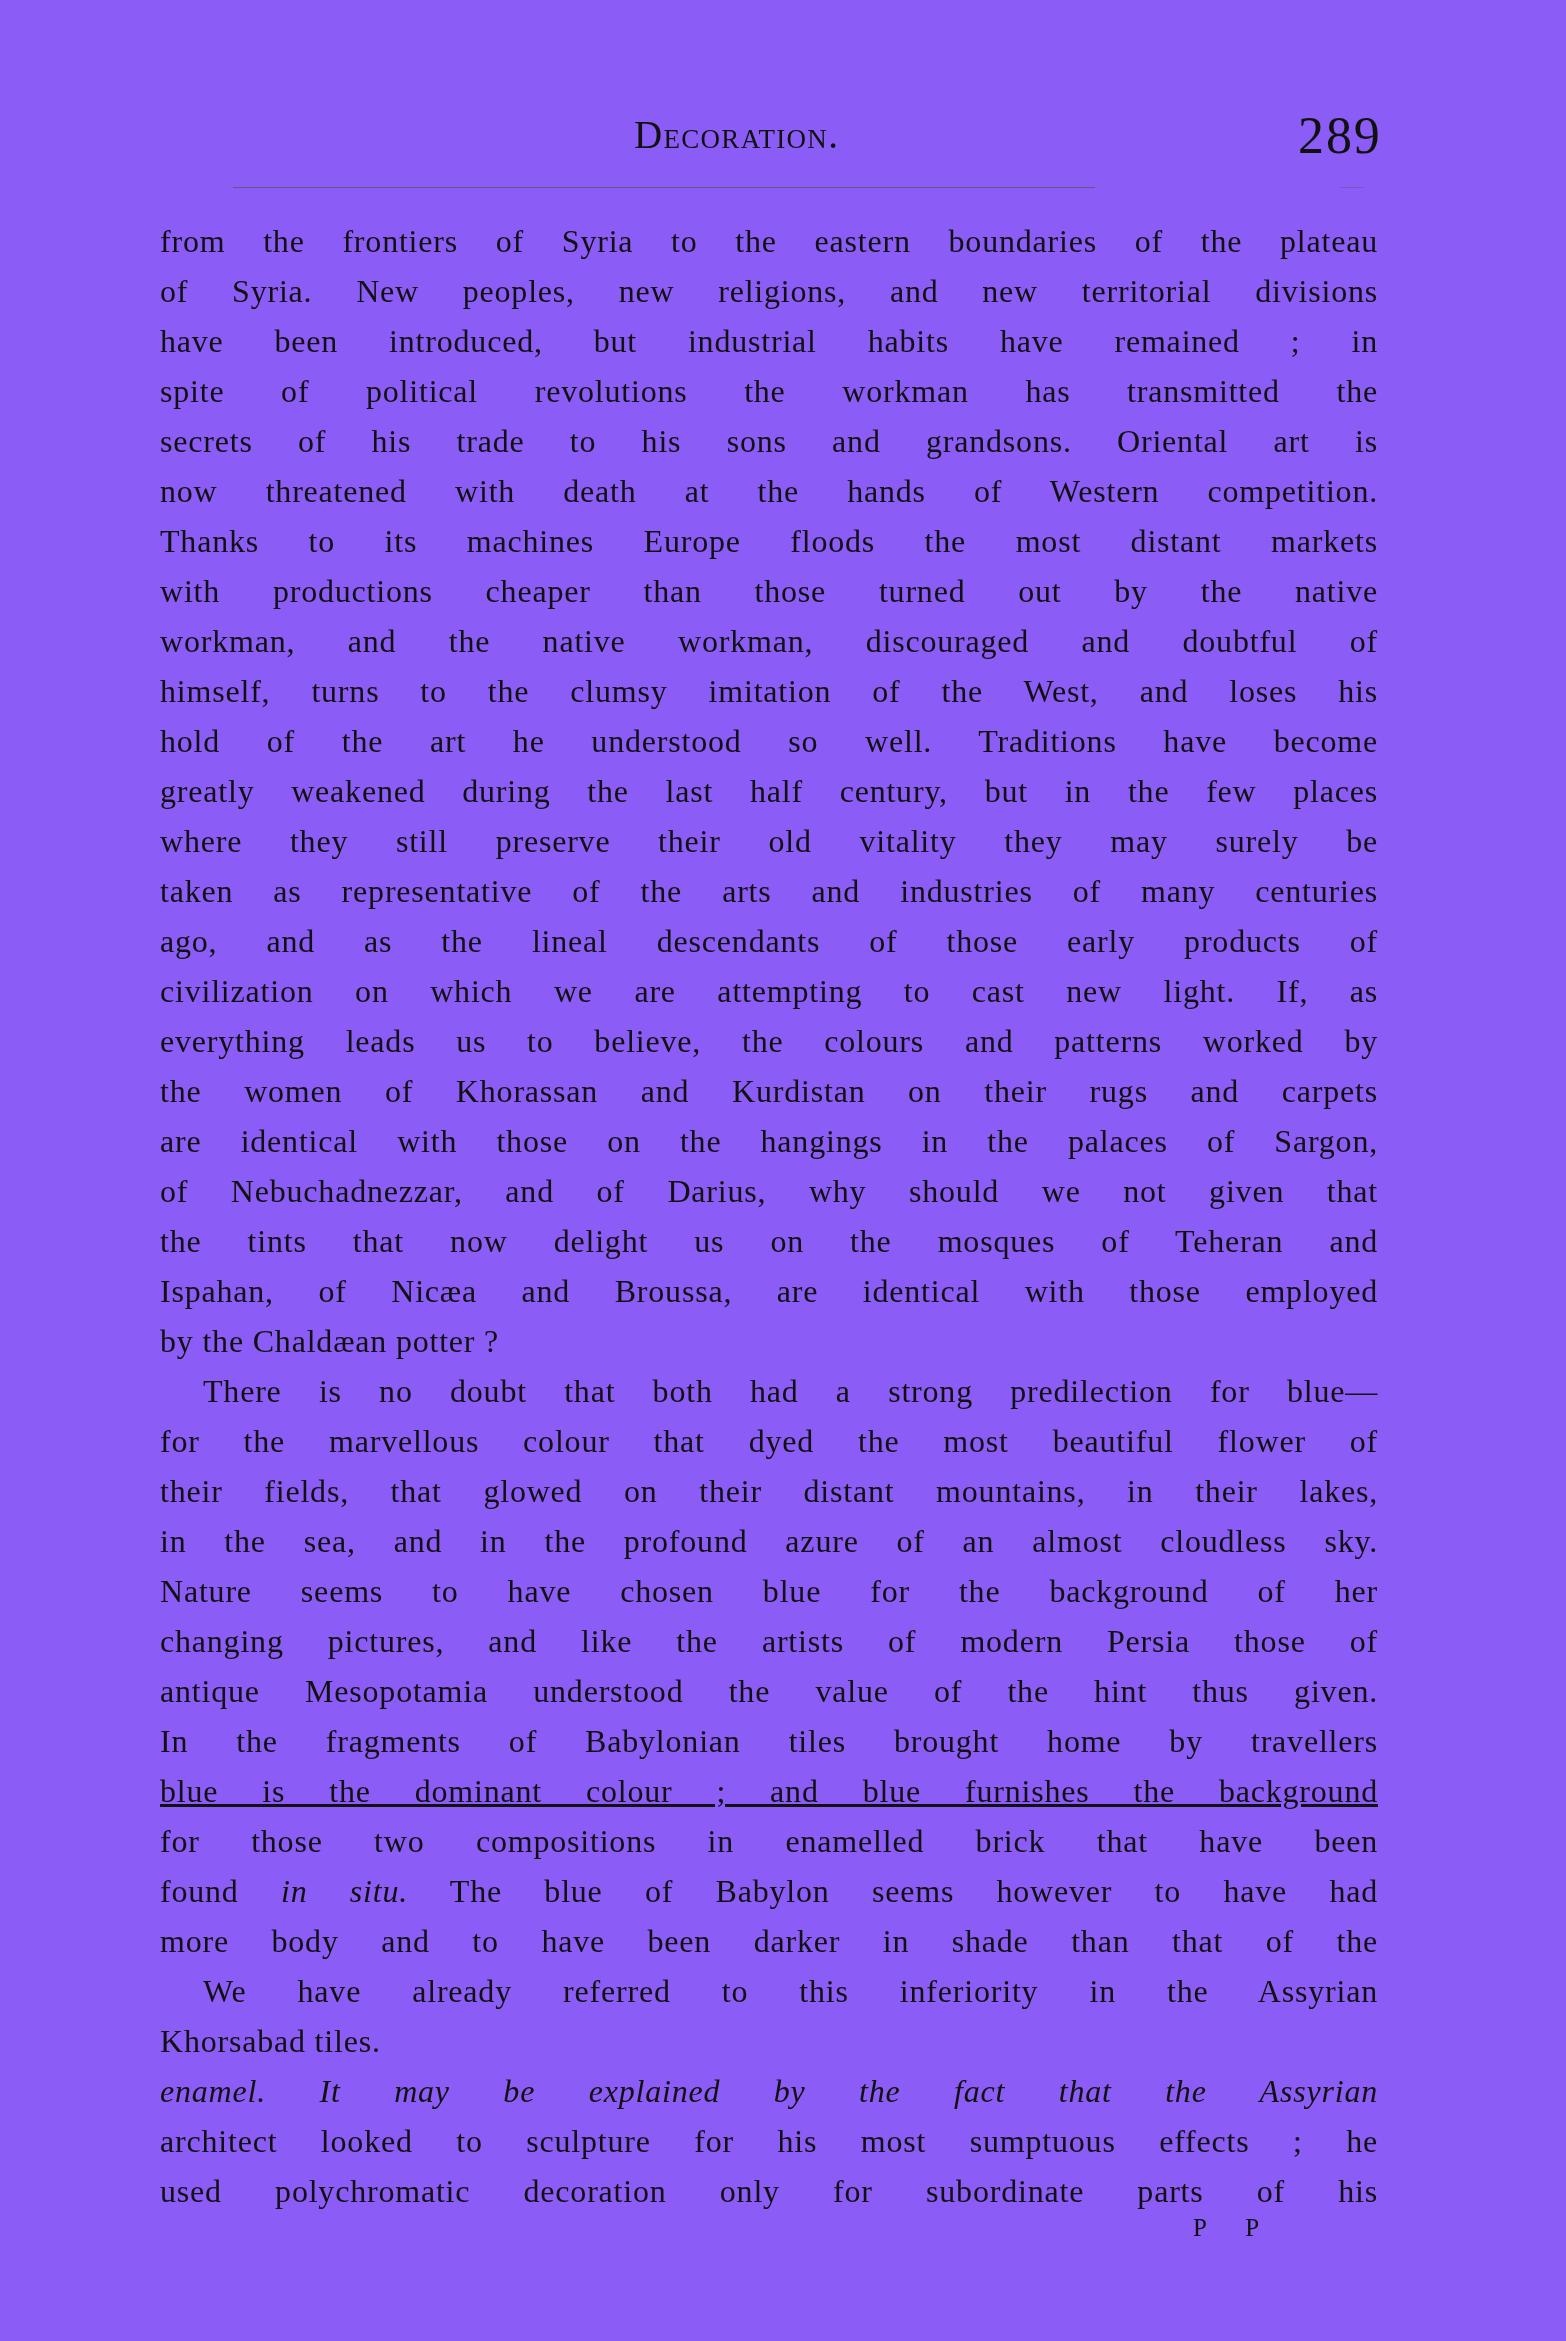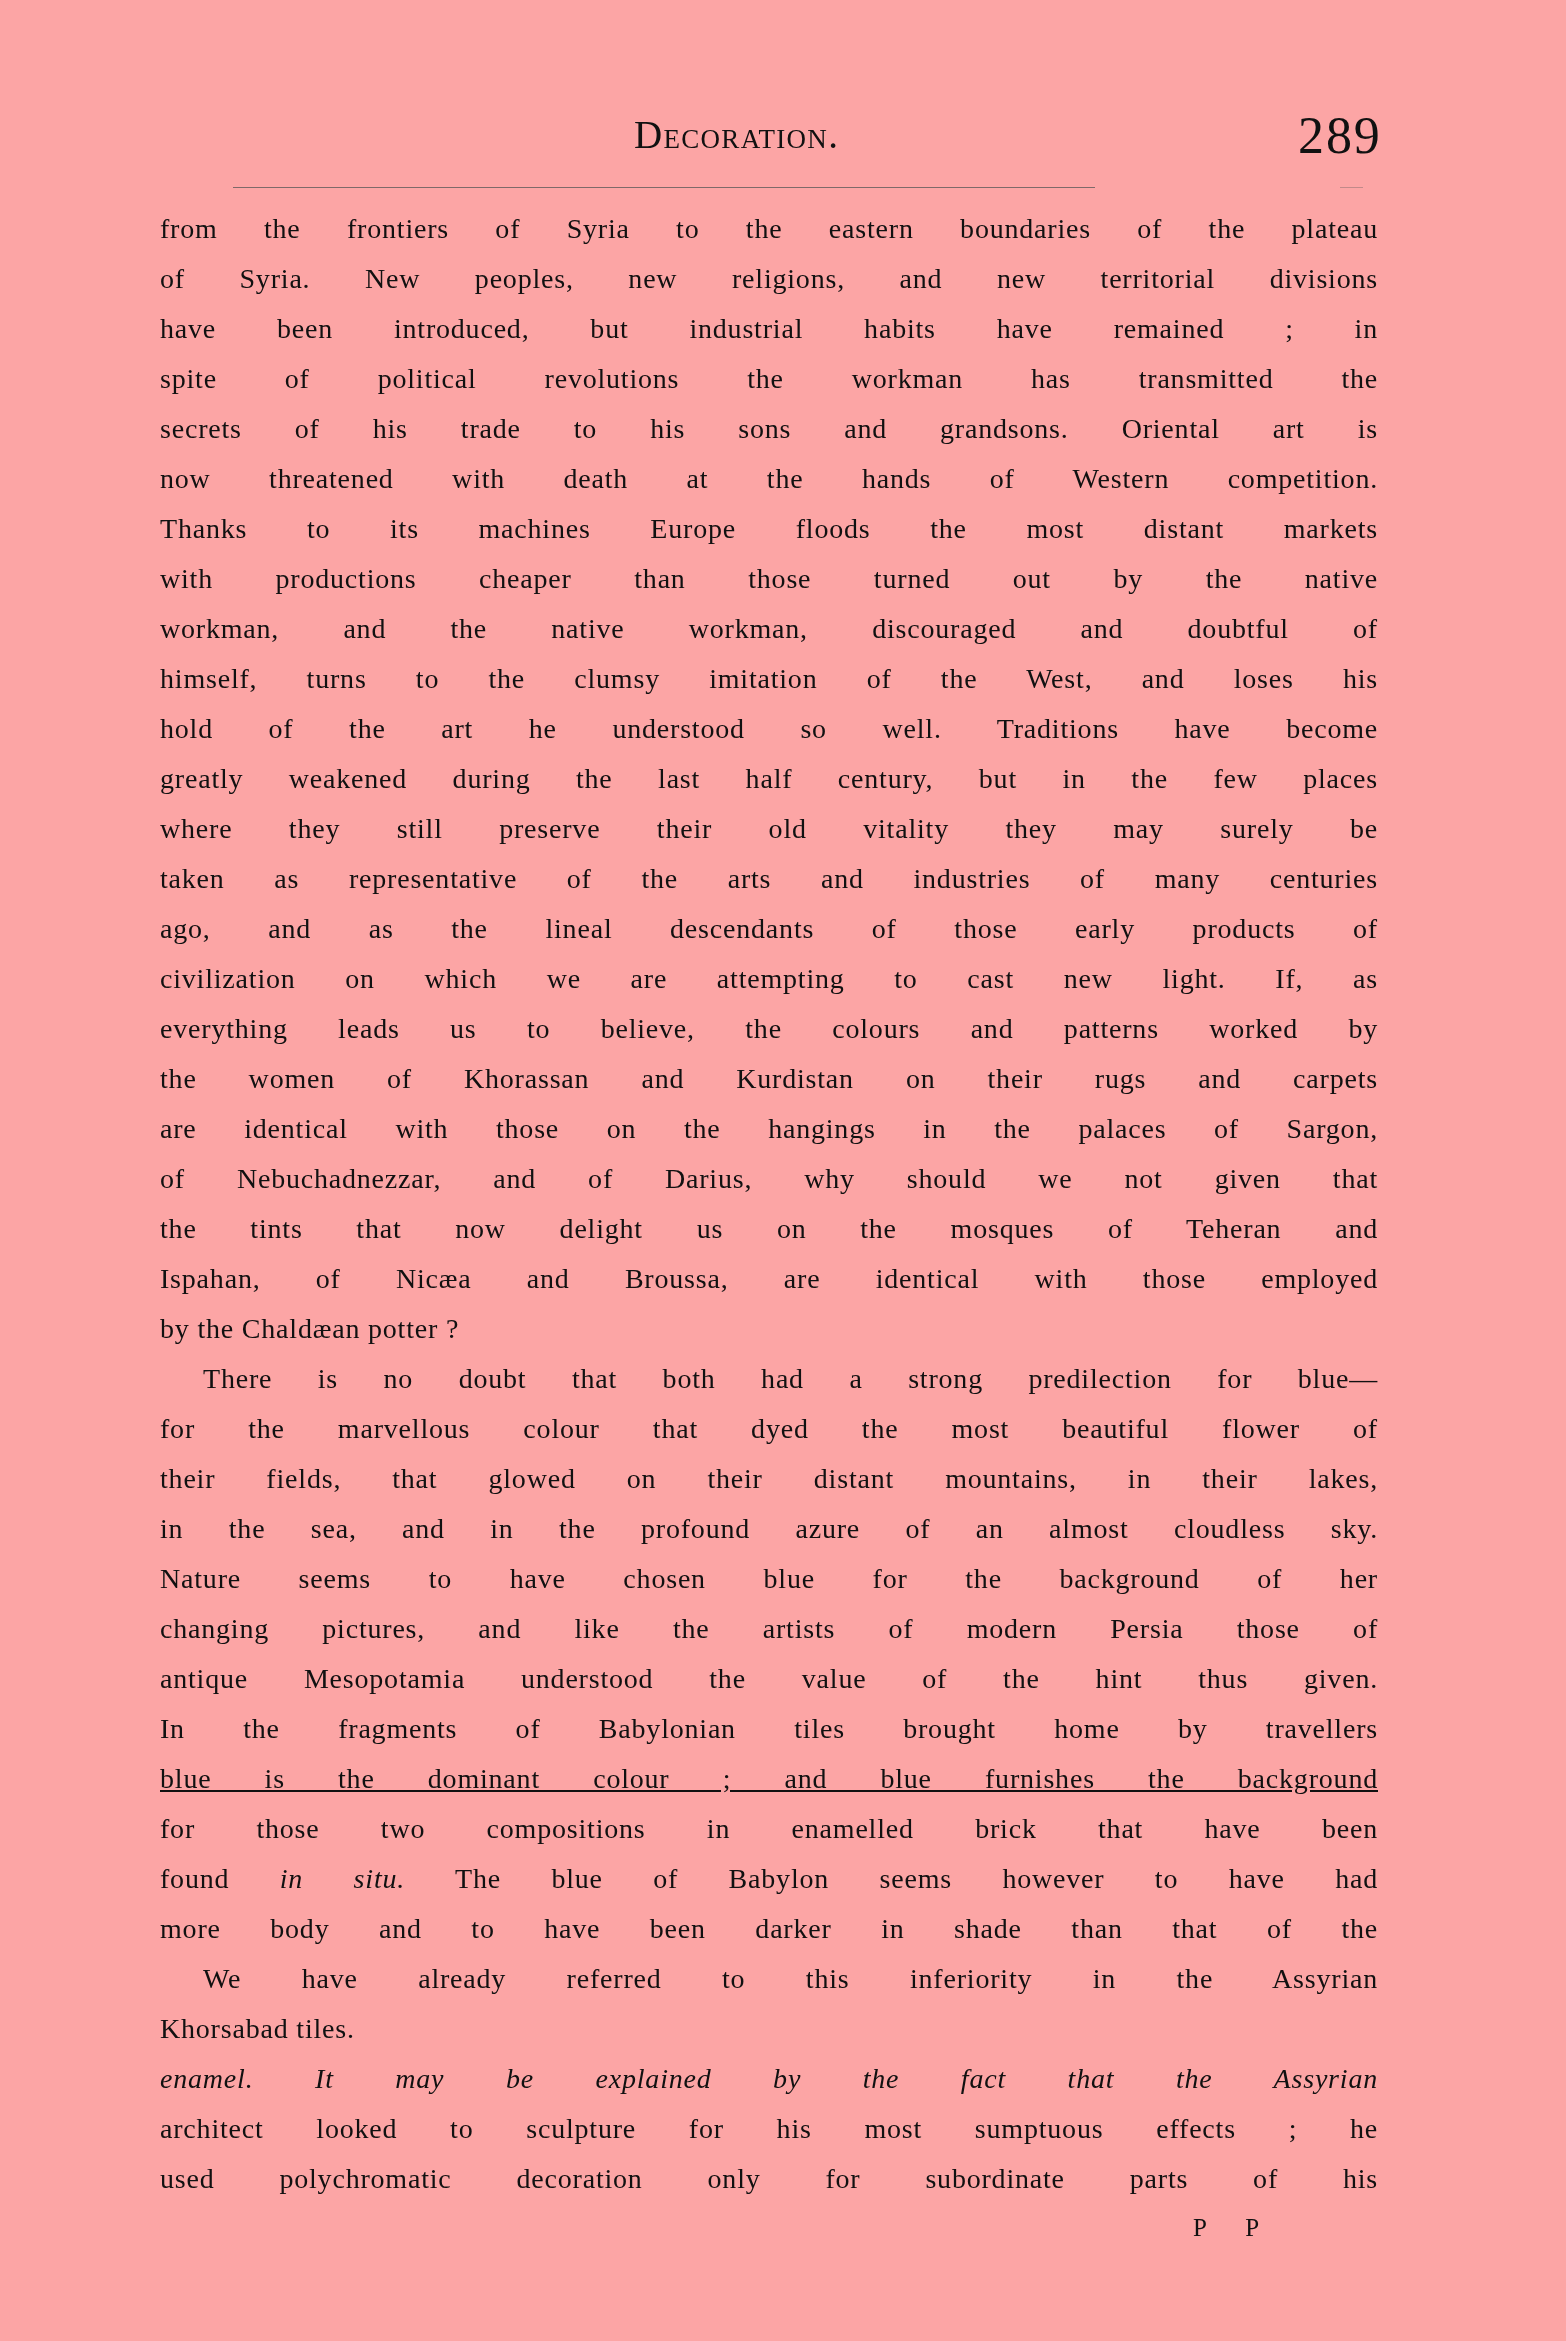--- a/index.html
+++ b/index.html
@@ -1,35 +1,35 @@
 <!DOCTYPE html>
 <html style="font-size:10px"><head>
 <meta charset="utf-8">
 <style>
   html, body { margin: 0; padding: 0; background: #ffffff; }
   body { width: 1567px; height: 2342px; position: relative; overflow: hidden; color: #111; }
-  .page { position: absolute; left: 0; top: 0; width: 1567px; height: 2342px; background: #fca5a5; }
+  .page { position: absolute; left: 0; top: 0; width: 1567px; height: 2342px; background: #8b5cf6; }
   .running-head {
     position: absolute; left: 634px; top: 113px; width: 216px;
     font-family: "Liberation Serif", "DejaVu Serif", serif;
     font-size: 39px; line-height: 44px; font-variant: small-caps; letter-spacing: 1.3px;
     white-space: nowrap;
   }
   .folio {
     position: absolute; left: 1298px; top: 114px;
     font-family: "Liberation Serif", "DejaVu Serif", serif;
     font-size: 52px; line-height: 44px; letter-spacing: 1.9px; white-space: nowrap;
   }
   .rule { position: absolute; top: 187px; height: 1.3px; background: #555; }
   .rule.main { left: 233px; width: 862px; opacity: 0.75; }
   .rule.frag { left: 1340px; width: 23px; opacity: 0.35; }
   .body-text {
-    position: absolute; left: 160px; top: 204px; width: 1218px;
+    position: absolute; left: 160px; top: 216px; width: 1218px;
     font-family: "Liberation Serif", "DejaVu Serif", serif;
-    font-size: 28px; line-height: 50px; letter-spacing: 0.8px;
+    font-size: 32px; line-height: 50px; letter-spacing: 0.8px;
   }
   .line { display: block; height: 50px; text-align: justify; text-align-last: justify; white-space: nowrap; overflow: visible; }
   .line.last { text-align-last: left; }
   .line.indent { padding-left: 43px; }
   em.italic { font-style: italic; }
   .signature {
     position: absolute; left: 1193px; top: 2214px;
     font-family: "Liberation Serif", "DejaVu Serif", serif;
     font-size: 25px; line-height: 28px; letter-spacing: 16.5px; white-space: nowrap;
   }

